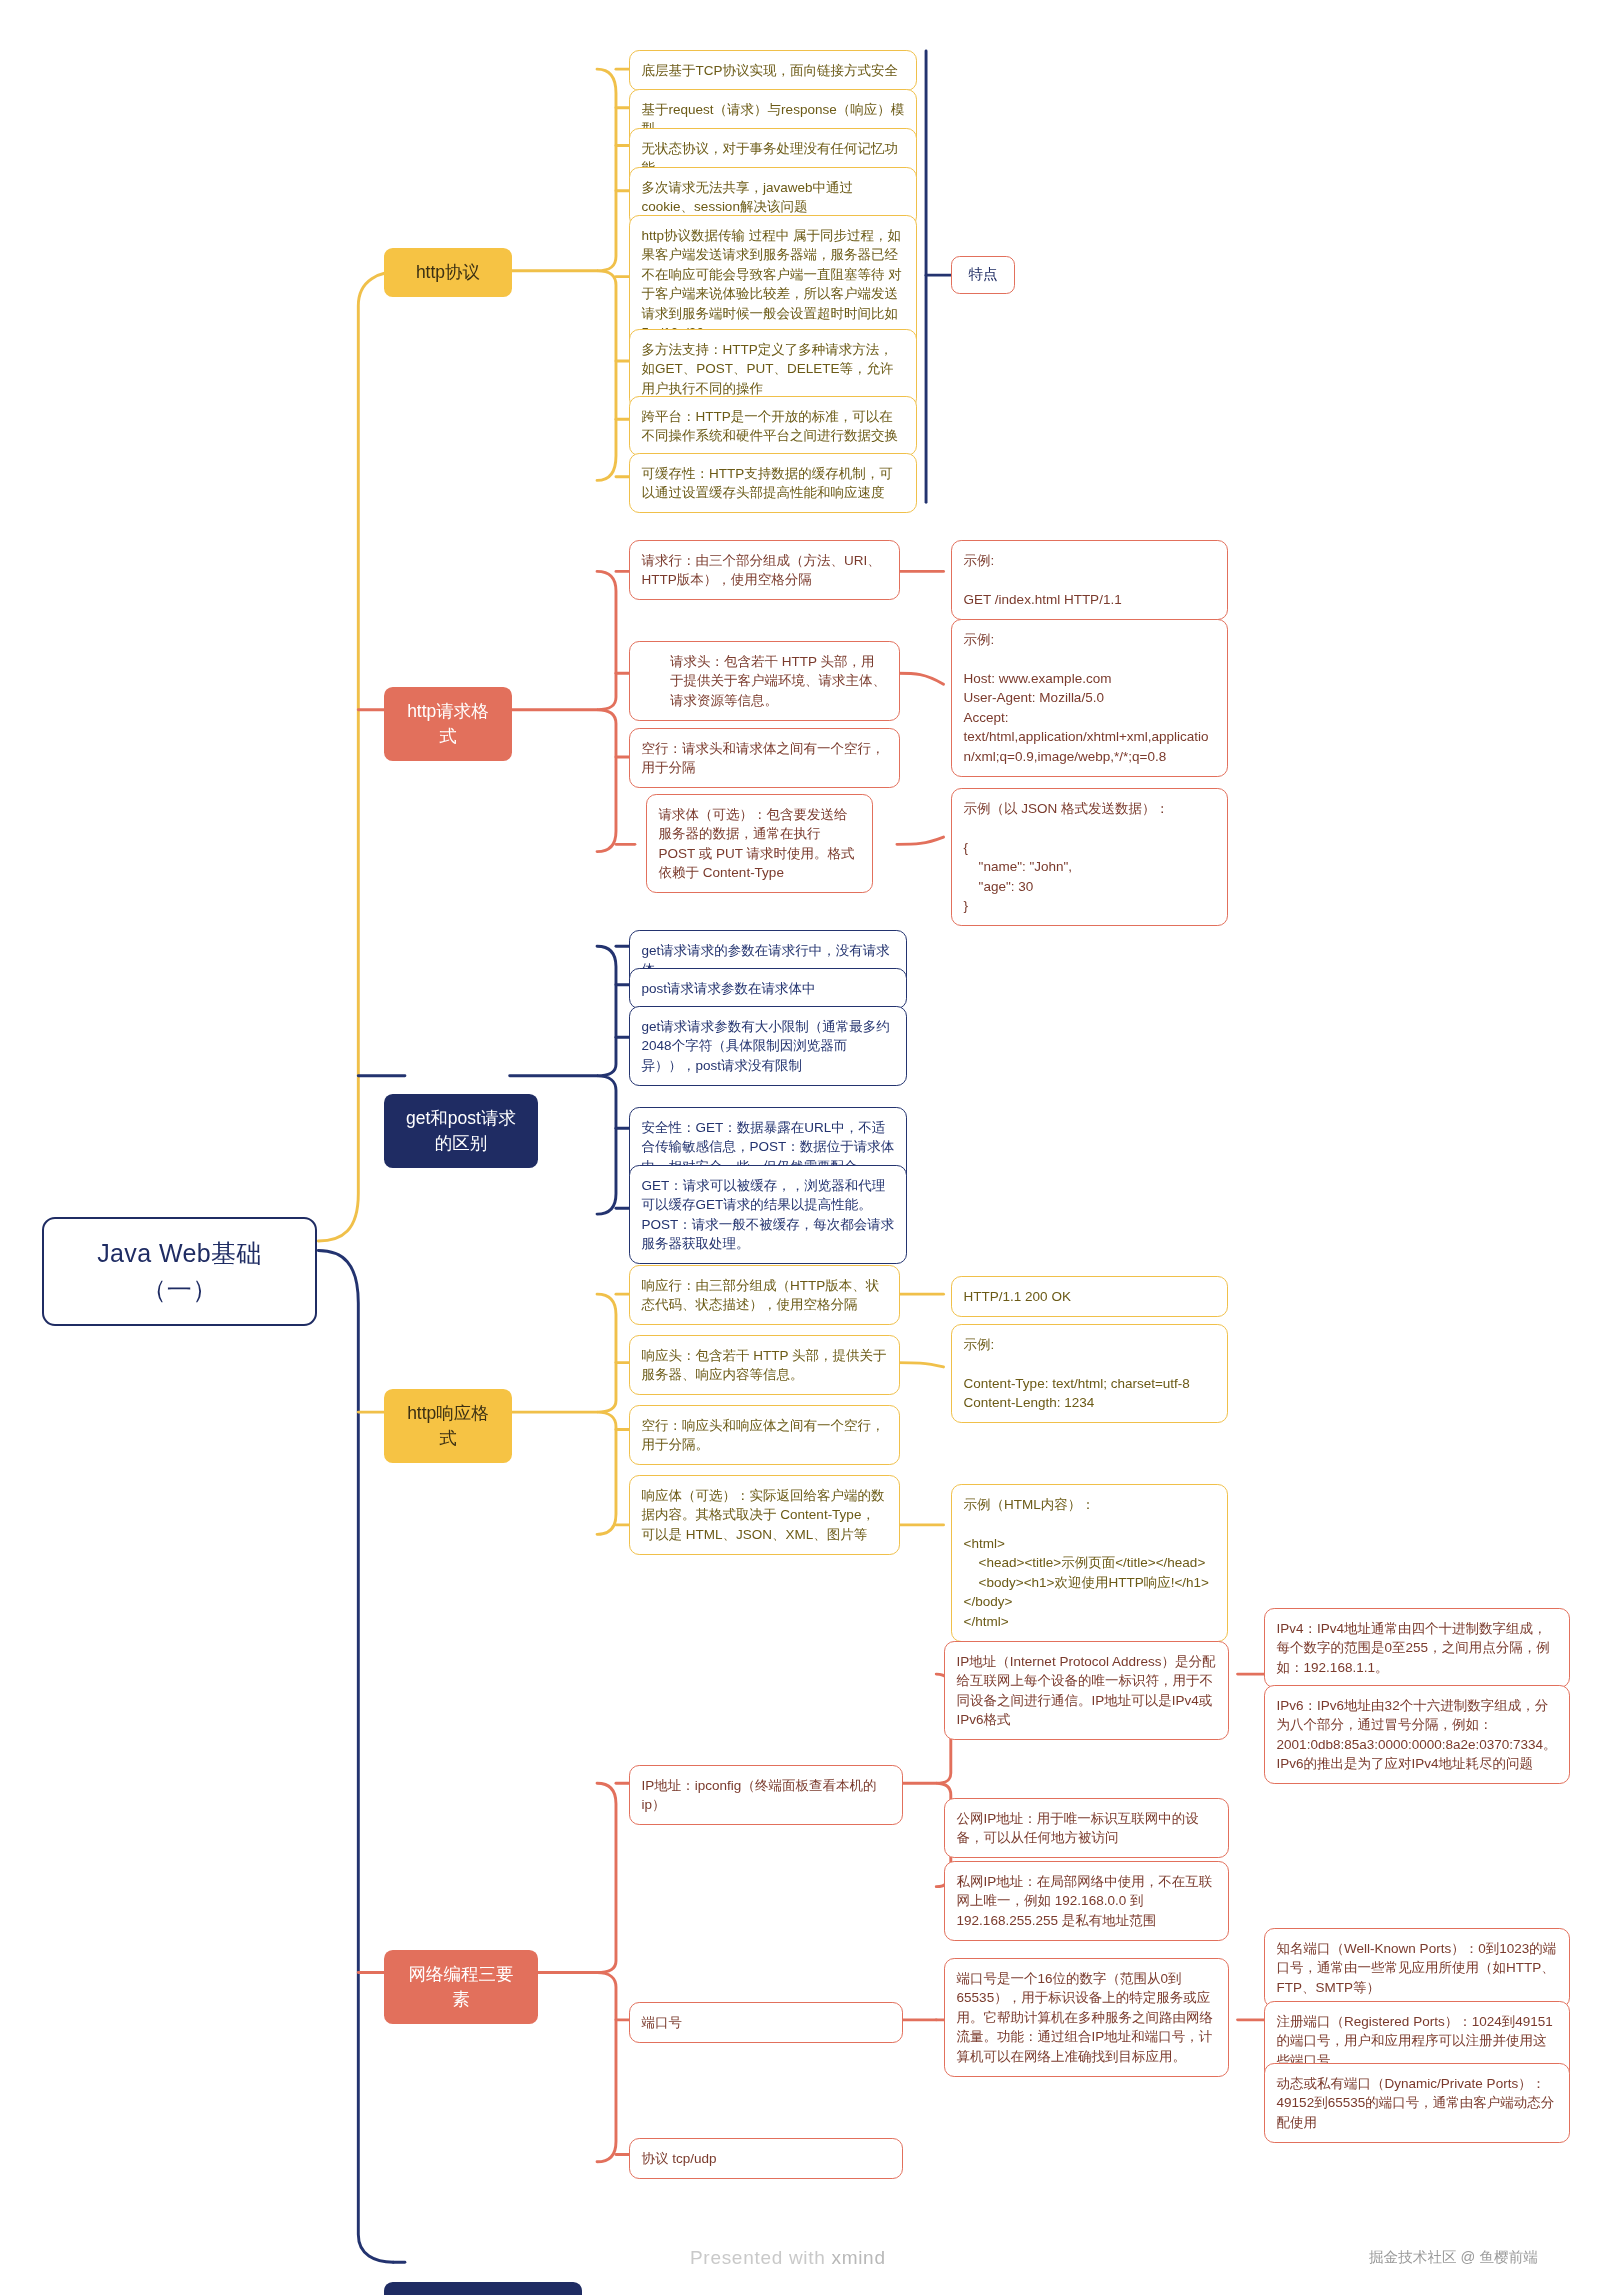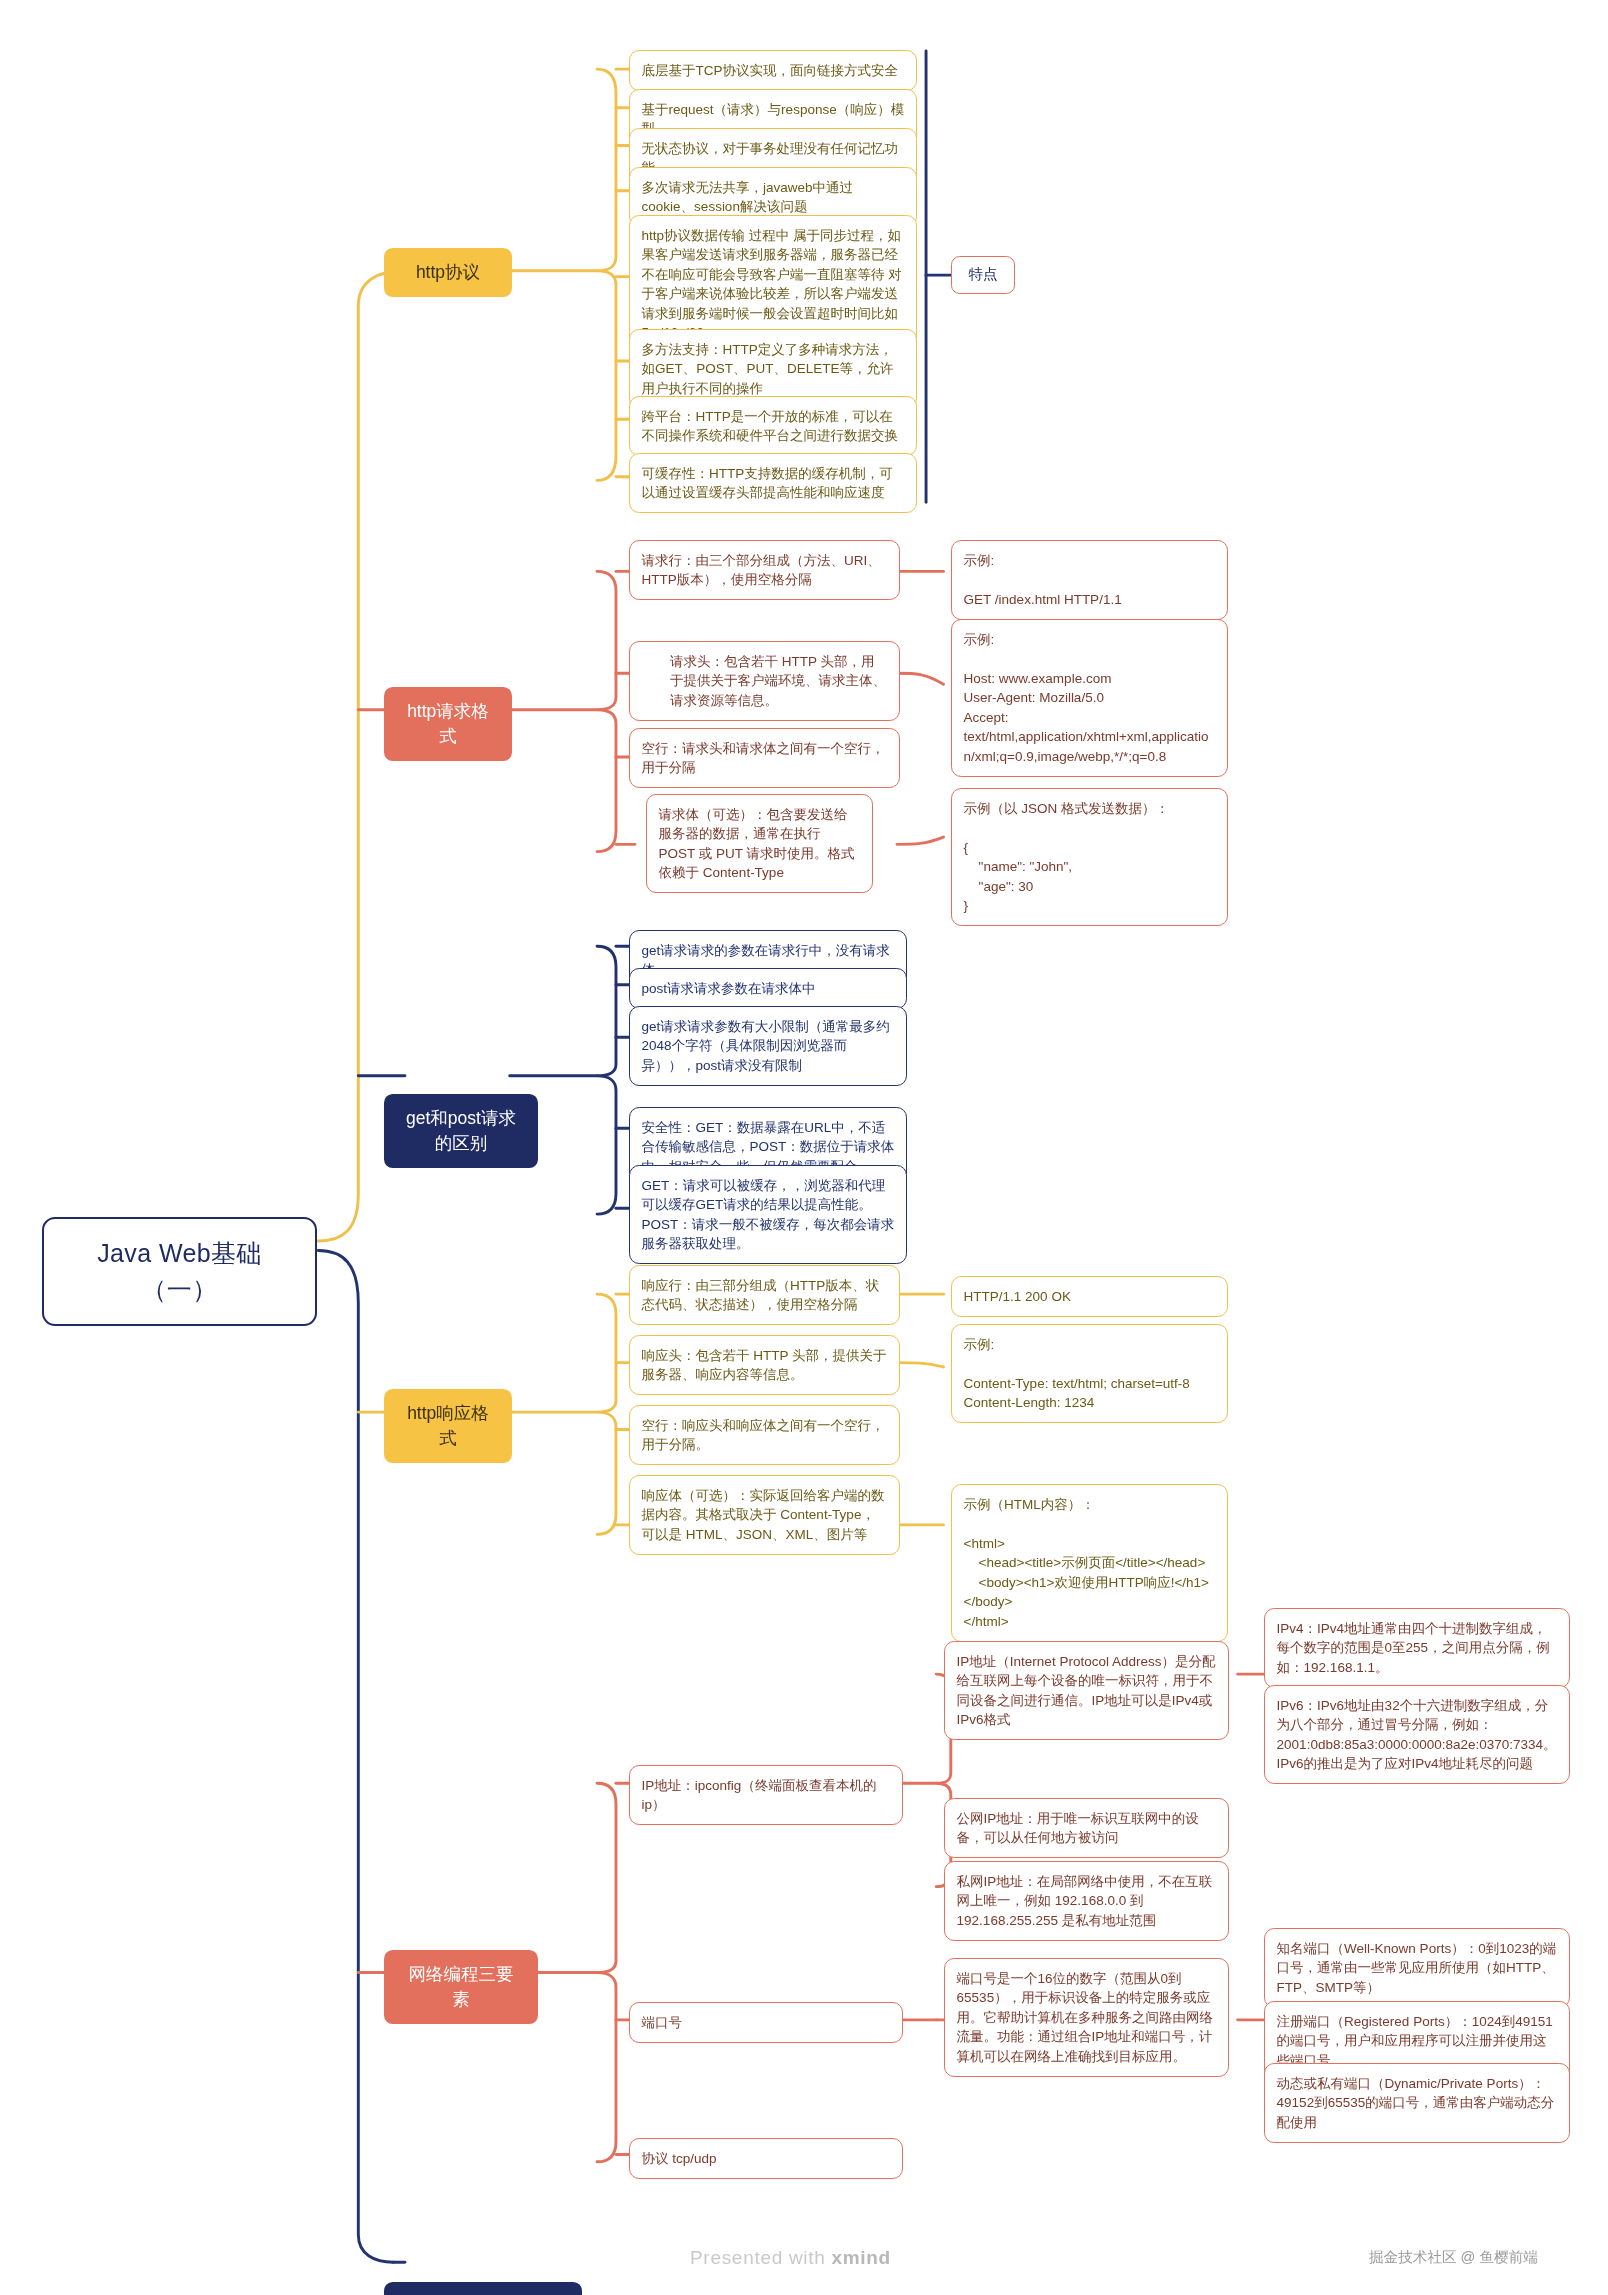--- a/index.html
+++ b/index.html
@@ -67,21 +67,21 @@
     border-radius:8.7px;
     text-align:center;
   }
 
   .watermark{
     position:absolute;
     color:#c9c9c9;
     font-size:19px;
     letter-spacing:0.7px;
   }
-  .watermark b{font-weight:700;color:#b8b8b8;margin-top:25px;}
+  .watermark b{font-weight:400;color:#b8b8b8;margin-top:25px;}
   .credit{
     position:absolute;
     color:#9a9a9a;
     font-size:14.6px;
   }
 </style>
 </head>
 <body>
 
 <div id="canvas">

